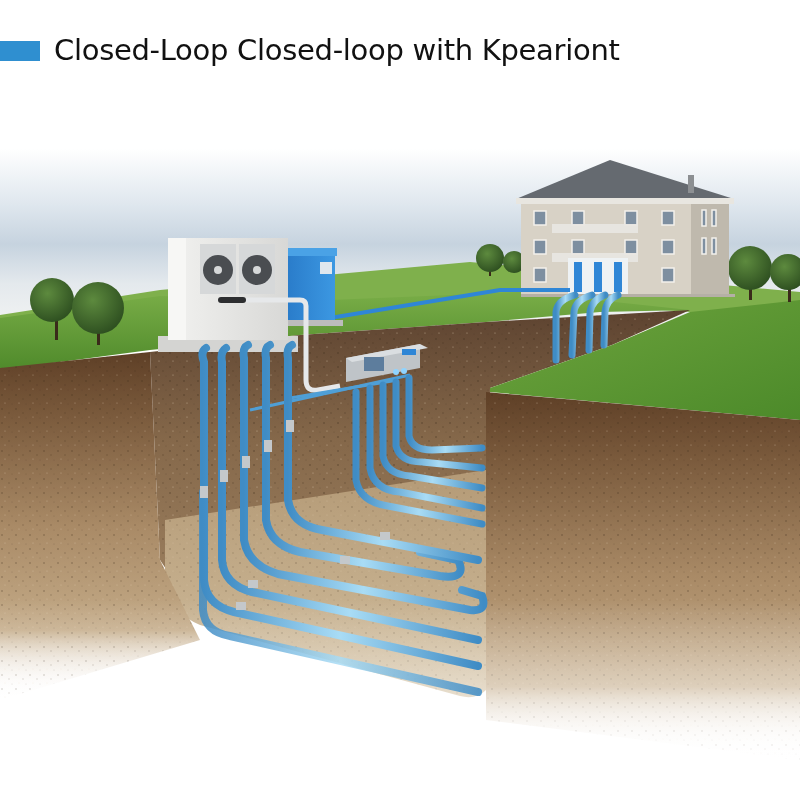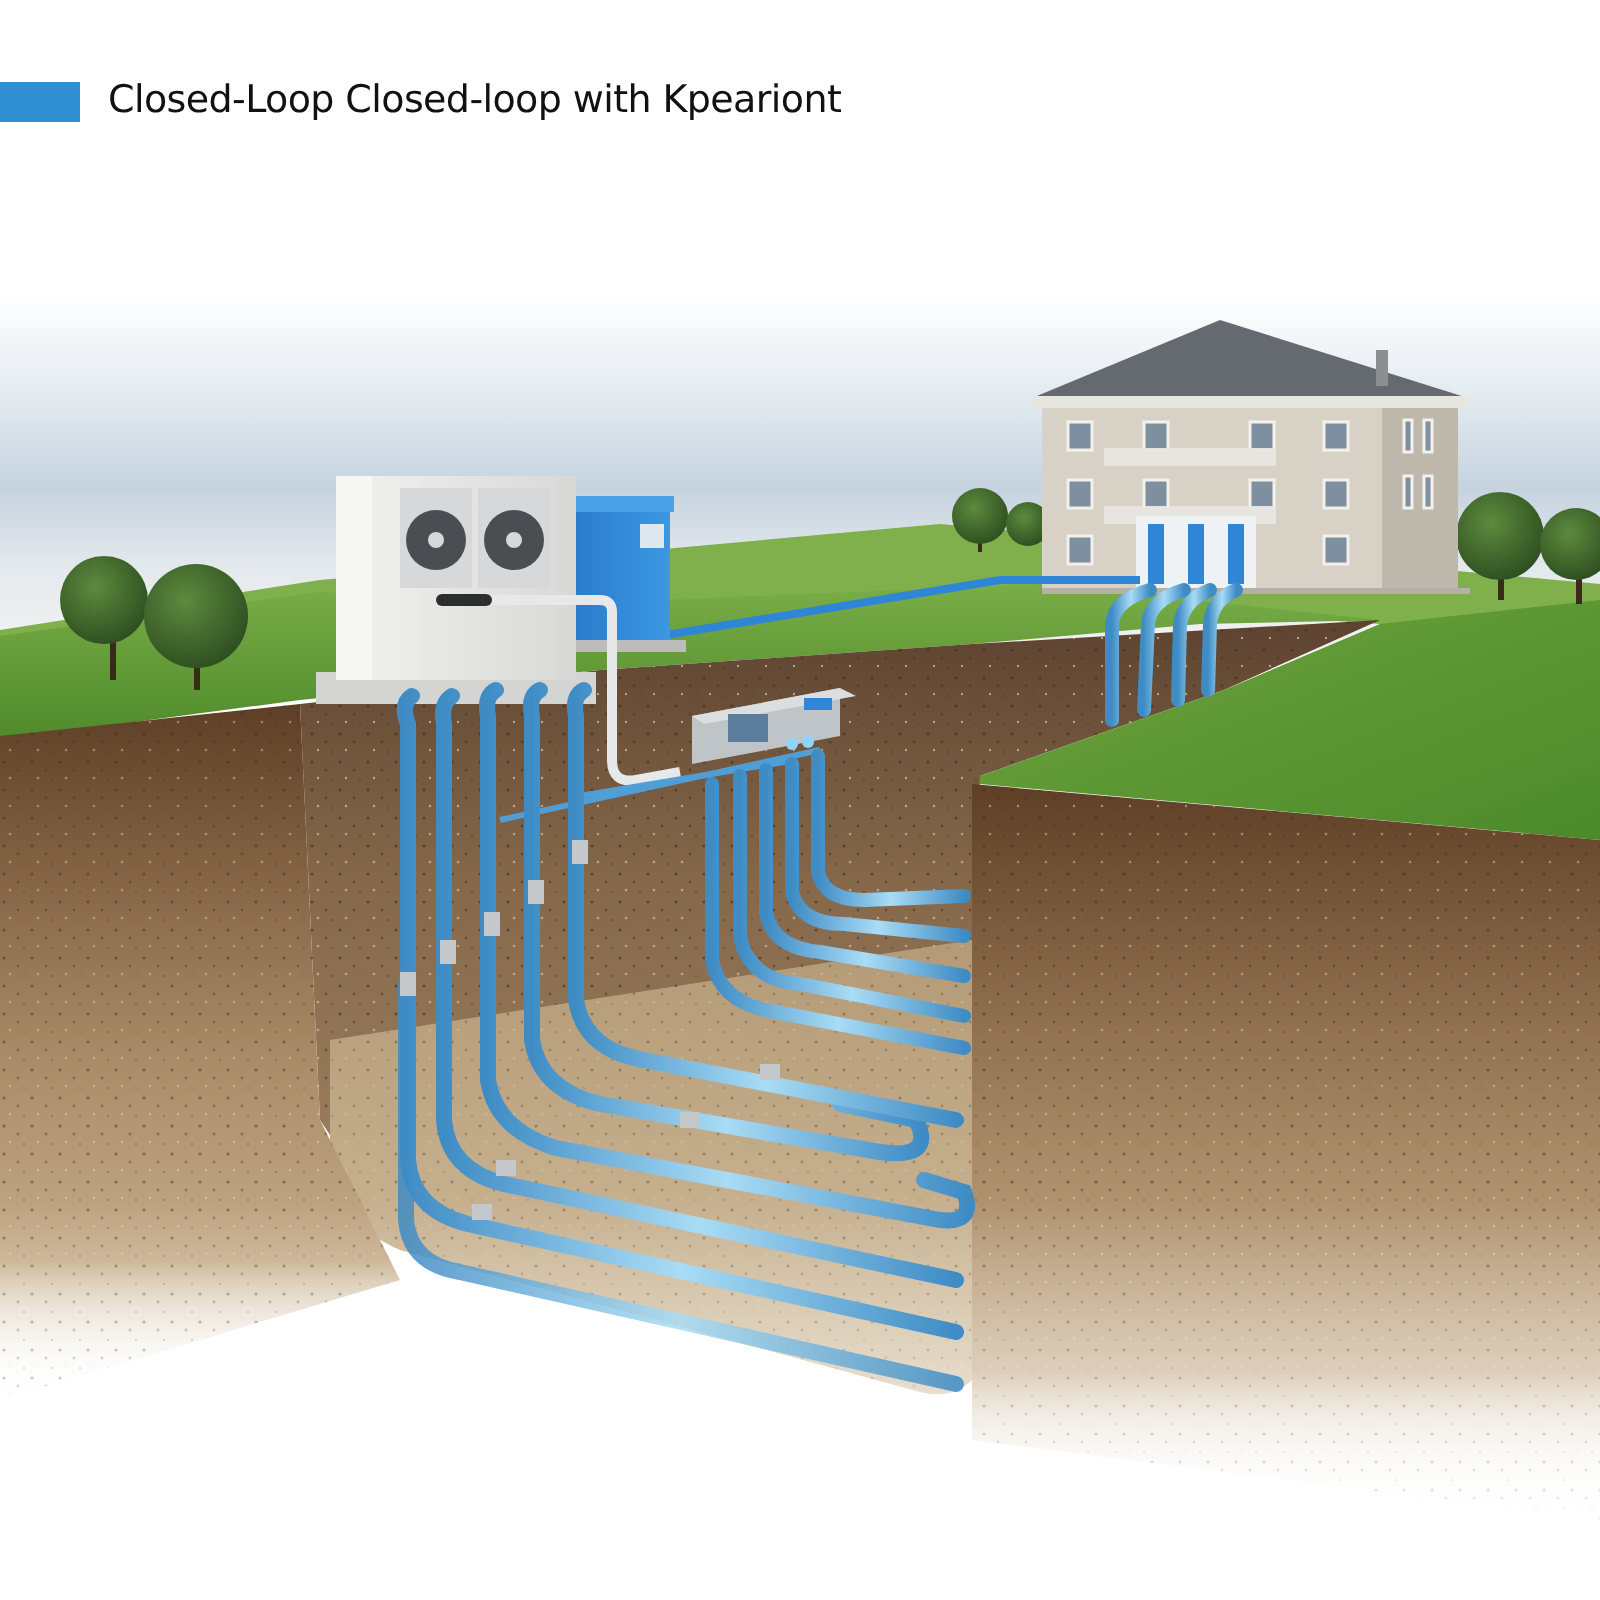--- a/index.html
+++ b/index.html
@@ -5,21 +5,21 @@
   html, body { margin: 0; padding: 0; }
   body {
     width: 800px; height: 800px; overflow: hidden; position: relative;
     background: #ffffff;
     font-family: "DejaVu Sans", "Liberation Sans", sans-serif;
   }
   .title-bar { position: absolute; left: 0; top: 0; width: 800px; height: 100px; background: #ffffff; z-index: 5; }
   .title-swatch { position: absolute; left: 0; top: 41px; width: 40px; height: 20px; }
   .title-text {
     position: absolute; left: 54px; top: 30px;
-    font-size: 19px; line-height: 40px; color: #111111; letter-spacing: -0.3px;
+    font-size: 29px; line-height: 40px; color: #111111; letter-spacing: -0.3px;
     white-space: nowrap;
   }
   .scene { position: absolute; left: 0; top: 0; width: 800px; height: 800px; }
   .scene svg { display: block; }
 </style>
 </head>
 <body>
 
 <div class="title-bar">
   <div class="title-swatch" style="background: rgb(47, 143, 208);"></div>

